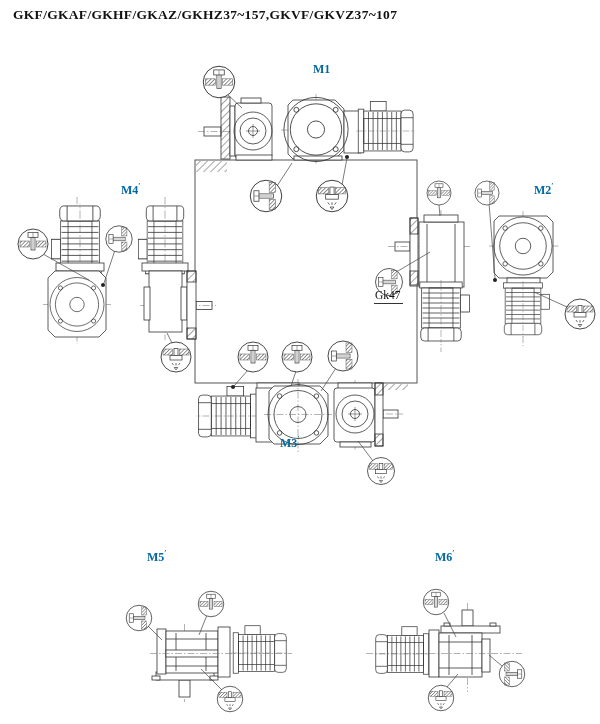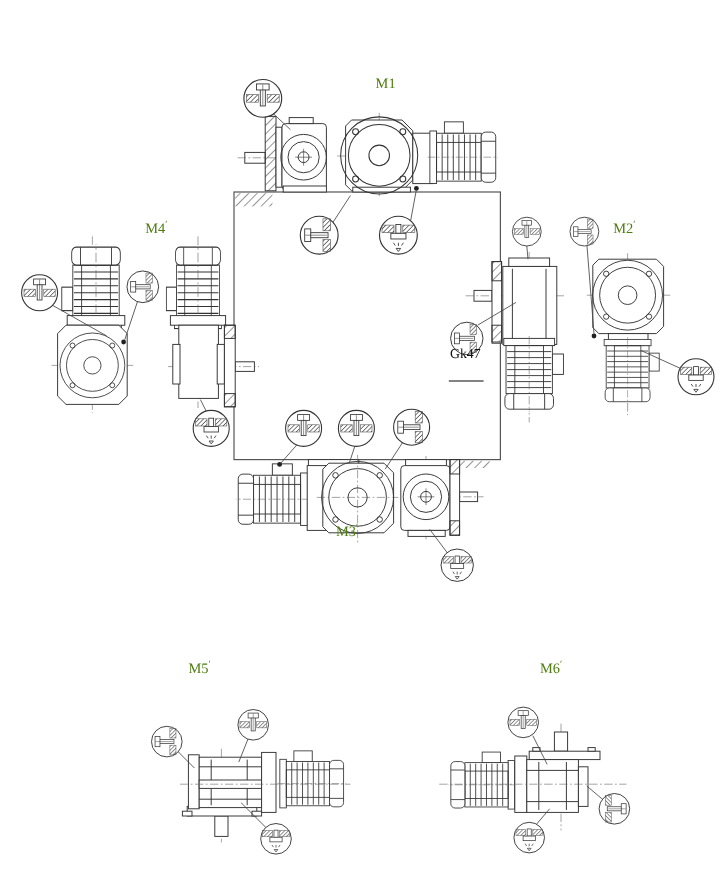--- a/index.html
+++ b/index.html
@@ -6,26 +6,26 @@
   .canvas{
     position:relative;width:600px;height:724px;background:#fff;overflow:hidden;
     font-family:"Liberation Serif","DejaVu Serif",serif;
   }
   .diagram-svg{position:absolute;left:0;top:0;}
   .title{
     position:absolute;left:13px;top:7px;
     font-weight:bold;font-size:13.5px;letter-spacing:.3px;color:#111;white-space:nowrap;
   }
   .lbl{
-    position:absolute;font-weight:normal;font-size:12px;color:#4d7c0f;white-space:nowrap;
+    position:absolute;font-weight:bold;font-size:12px;color:#0369a1;white-space:nowrap;
   }
   .lbl sup{font-size:8px;line-height:0;}
   .gk-label{
     position:absolute;left:374px;top:289px;font-size:11.5px;color:#111;
-    border-bottom:1px solid #333;padding:0 2px 16px 1px;white-space:nowrap;
+    border-bottom:1px solid #333;padding:0 2px 2px 1px;white-space:nowrap;
   }
 </style>
 </head>
 <body>
 
 <div class="canvas">
 
 <svg class="diagram-svg" width="600" height="724" viewBox="0 0 600 724">
   <defs>
     <pattern id="hp" width="5" height="5" patternUnits="userSpaceOnUse" patternTransform="rotate(45)">
@@ -267,22 +267,23 @@
     <use href="#sym-drain" transform="translate(381,471) scale(0.9)"></use>
     <use href="#sym-vent" transform="translate(211,604) scale(0.85)"></use>
     <use href="#sym-level" transform="translate(139,618) scale(0.85)"></use>
     <use href="#sym-drain" transform="translate(230,699) scale(0.85)"></use>
     <use href="#sym-vent" transform="translate(436,602) scale(0.85)"></use>
     <use href="#sym-level" transform="translate(512,674) scale(-0.85,0.85)"></use>
     <use href="#sym-drain" transform="translate(441,698) scale(0.85)"></use>
   </g>
 </svg>
 
+  <div class="title">GKF/GKAF/GKHF/GKAZ/GKHZ37~157,GKVF/GKVZ37~107</div>
 
   <div class="lbl" style="left:313px;top:62px"><span>M1</span><sup></sup></div>
-  <div class="lbl" style="left:511px;top:183px"><span>M2</span><sup>′</sup></div>
+  <div class="lbl" style="left:534px;top:183px"><span>M2</span><sup>′</sup></div>
   <div class="lbl" style="left:280px;top:436px"><span>M3</span><sup>′</sup></div>
   <div class="lbl" style="left:121px;top:183px"><span>M4</span><sup>′</sup></div>
-  <div class="lbl" style="left:157px;top:550px"><span>M5</span><sup>′</sup></div>
-  <div class="lbl" style="left:450px;top:550px"><span>M6</span><sup>′</sup></div>
+  <div class="lbl" style="left:147px;top:550px"><span>M5</span><sup>′</sup></div>
+  <div class="lbl" style="left:435px;top:550px"><span>M6</span><sup>′</sup></div>
 
   <div class="gk-label">Gk47</div>
 </div>
 
 </body></html>

